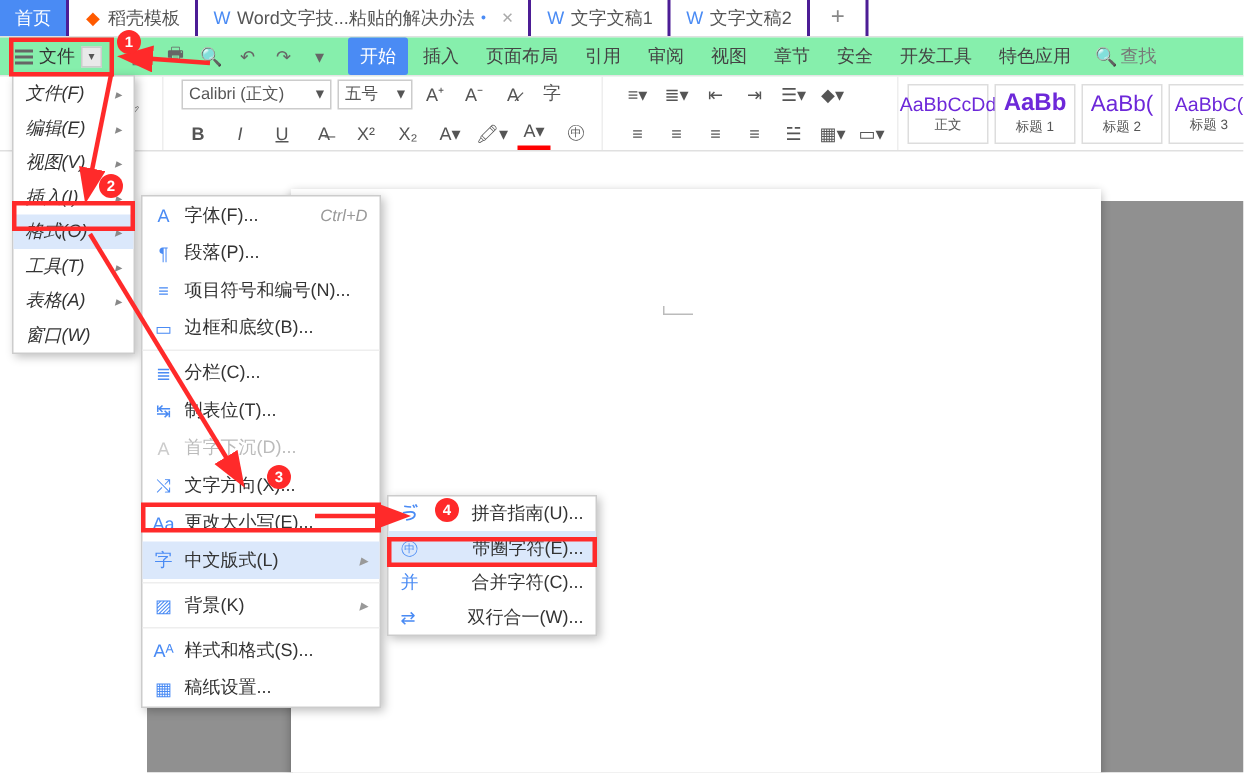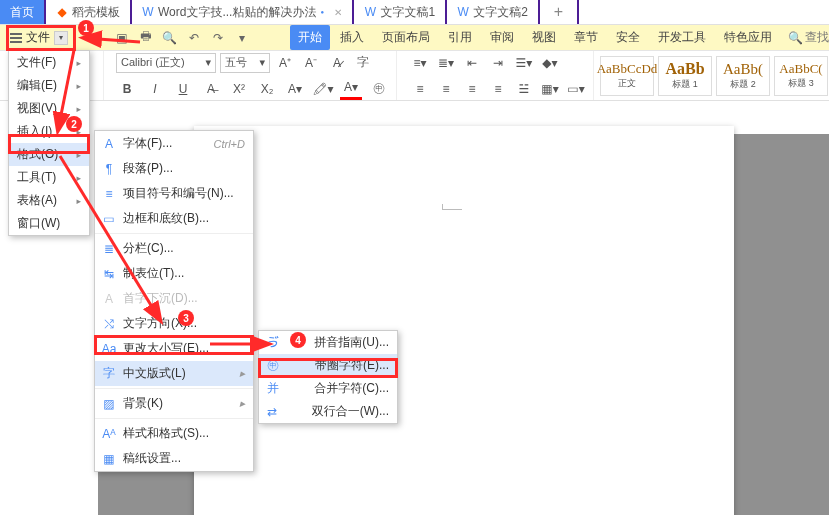--- a/index.html
+++ b/index.html
@@ -5,48 +5,48 @@
   * { box-sizing: border-box; margin: 0; padding: 0; font-family: "Microsoft YaHei", Arial, sans-serif; }
   body { background: #fff; width: 829px; height: 515px; overflow: hidden; position: relative; font-size: 12px; color: #333; }
   
   .tabs { display: flex; align-items: stretch; height: 25px; background: #fff; border-bottom: 1px solid #e0e0e0; }
   .tab { display: flex; align-items: center; gap: 4px; padding: 0 10px; font-size: 12px; color: #555; border-right: 2px solid #4c1d95; position: relative; cursor: pointer; }
   .tab.active { background: #4a8bf4; color: #fff; }
   .tab .icon { width: 12px; height: 12px; display: inline-flex; align-items: center; justify-content: center; }
   .tab .close { color: #aaa; font-size: 10px; margin-left: 6px; }
   .tab.add { padding: 0 14px; color: #888; font-size: 16px; }
   
-  .filebar { display: flex; align-items: center; height: 26px; background: #fef9c3; border-bottom: 1px solid #e5e5e5; justify-content: space-between; }
+  .filebar { display: flex; align-items: center; height: 26px; background: #86efac; border-bottom: 1px solid #e5e5e5; }
   .file-btn { display: flex; align-items: center; gap: 4px; height: 22px; padding: 0 8px; margin: 2px; cursor: pointer; }
   .file-btn .ham { display: inline-block; width: 12px; }
   .file-btn .ham::before { content: ""; display: block; width: 12px; height: 2px; background: #666; box-shadow: 0 4px 0 #666, 0 -4px 0 #666; margin: 4px 0; }
   .file-btn .dd { width: 14px; height: 14px; background: #e9e9e9; border: 1px solid #ccc; display: inline-flex; align-items: center; justify-content: center; font-size: 8px; color: #555; }
   .qat { display: flex; align-items: center; gap: 6px; padding: 0 6px; }
   .qat .btn { width: 18px; height: 18px; display: inline-flex; align-items: center; justify-content: center; color: #666; cursor: pointer; }
   .menutabs { display: flex; align-items: center; gap: 2px; margin-left: 4px; }
   .menutab { padding: 4px 8px; font-size: 12px; color: #444; cursor: pointer; }
   .menutab.accent { background: #4a8bf4; color: #fff; border-radius: 2px; }
   .search { display: flex; align-items: center; gap: 2px; color: #777; margin-left: 6px; }
   
-  .ribbon { display: flex; align-items: center; height: 50px; background: #fff; border-bottom: 1px solid #e0e0e0; padding: 0 6px; gap: 6px; color: #555; justify-content: center; }
+  .ribbon { display: flex; align-items: center; height: 50px; background: #fff; border-bottom: 1px solid #e0e0e0; padding: 0 6px; gap: 6px; color: #555; }
   .rgroup { display: flex; align-items: center; gap: 4px; padding: 0 6px; border-right: 1px solid #eee; height: 100%; }
   .ribbtn { width: 22px; height: 22px; display: inline-flex; align-items: center; justify-content: center; color: #555; cursor: pointer; }
   .ribbtn.big { width: 30px; height: 40px; flex-direction: column; font-size: 10px; }
   .fontname { width: 100px; height: 20px; border: 1px solid #ccc; padding: 0 4px; font-size: 11px; display: flex; align-items: center; justify-content: space-between; }
   .fontsize { width: 50px; height: 20px; border: 1px solid #ccc; padding: 0 4px; font-size: 11px; display: flex; align-items: center; justify-content: space-between; }
   .styles { display: flex; align-items: center; margin-left: auto; gap: 4px; }
   .stylecard { width: 54px; height: 40px; border: 1px solid #ddd; display: flex; flex-direction: column; align-items: center; justify-content: center; font-size: 9px; color: #555; cursor: pointer; }
-  .stylecard .big { font-size: 13px; color: #a16207; font-family: Liberation Serif, serif; }
+  .stylecard .big { font-size: 13px; color: #6d28d9; }
   
   .docarea { position: absolute; left: 98px; top: 134px; right: 0; bottom: 0; background: #909090; display: flex; justify-content: center; padding-top: 0; }
   .page { width: 540px; height: 760px; background: #fff; box-shadow: 0 2px 6px rgba(0,0,0,0.3); margin-top: -8px; position: relative; }
   .page .handle { position: absolute; left: 248px; top: 78px; width: 20px; height: 6px; border-left: 1px solid #bbb; border-bottom: 1px solid #bbb; }
   
   .menu { position: absolute; background: #fff; border: 1px solid #ccc; box-shadow: 2px 2px 6px rgba(0,0,0,0.25); font-size: 12px; z-index: 10; }
-  .menu.file { left: 8px; top: 50px; width: 82px; }
+  .menu.file { left: 8px; top: 50px; width: 82px; font-style: italic; }
   .menu .item { display: flex; align-items: center; justify-content: space-between; padding: 3px 8px; cursor: pointer; }
   .menu .item .arrow { font-size: 9px; color: #888; }
   
   .menu.format { left: 94px; top: 130px; width: 160px; z-index: 11; }
   .menu.format .item { padding: 4px 8px 4px 6px; gap: 6px; justify-content: flex-start; }
   .menu.format .item .ic { width: 16px; display: inline-flex; justify-content: center; color: #4a8bf4; font-size: 12px; }
   .menu.format .item .shortcut { margin-left: auto; color: #999; font-size: 11px; font-style: italic; }
   .menu.format .item.disabled { color: #bbb; }
   .menu.format .item.disabled .ic { color: #ccc; }
   .menu .sep { height: 1px; background: #eee; margin: 2px 0; }

